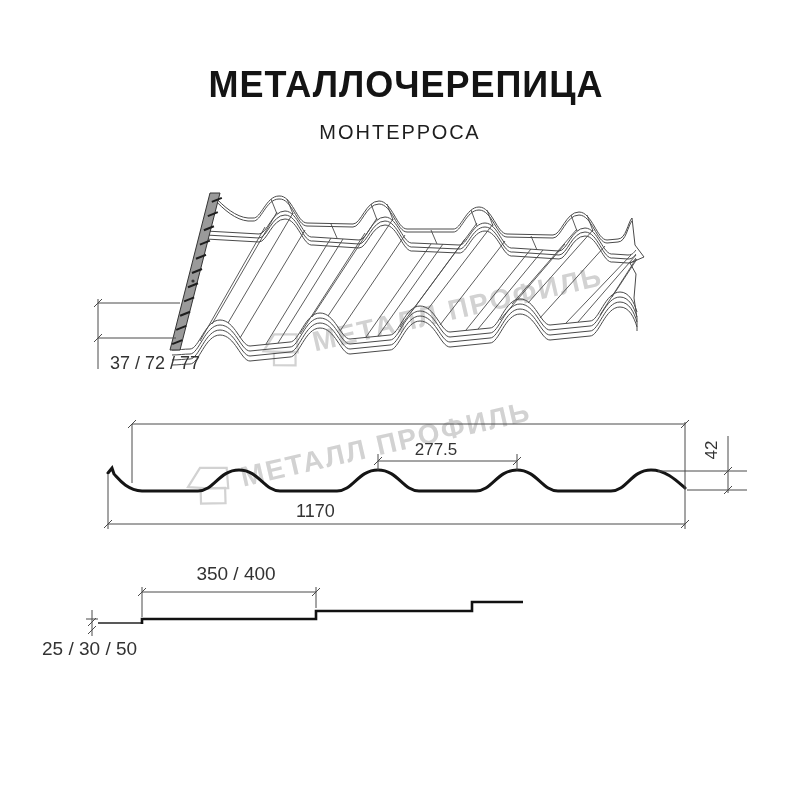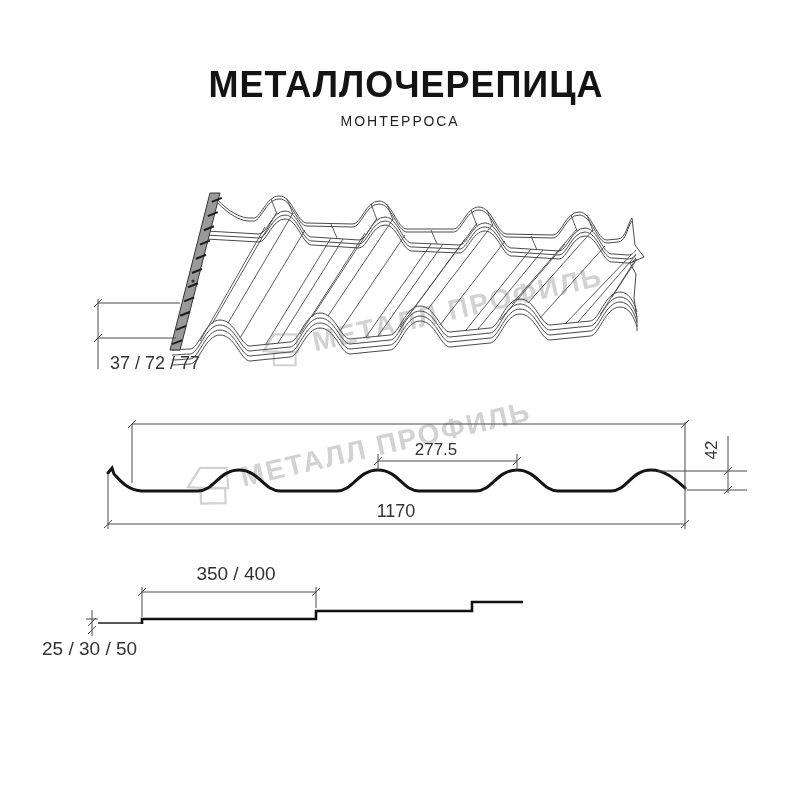--- a/index.html
+++ b/index.html
@@ -2,28 +2,28 @@
 <html><head>
 <meta charset="utf-8">
 <style>
   html,body{margin:0;padding:0;background:#fff;}
   #page{position:relative;width:800px;height:800px;background:#ffffff;overflow:hidden;
         font-family:"Liberation Sans","DejaVu Sans",sans-serif;}
   #art{position:absolute;left:0;top:0;}
   .txt{position:absolute;color:#2e2e2e;white-space:nowrap;}
   .title{left:12px;right:0;top:64px;text-align:center;font-size:36px;font-weight:bold;
          letter-spacing:1px;color:#141414;}
-  .subtitle{left:0;right:0;top:113px;text-align:center;font-size:14px;letter-spacing:2px;color:#1e1e1e;}
+  .subtitle{left:0;right:0;top:121px;text-align:center;font-size:20px;letter-spacing:2px;color:#1e1e1e;}
   .dim{font-size:18px;color:#333;}
   .d67{left:110px;top:353px;}
   .d1110{left:308px;top:404px;width:200px;text-align:center;}
   .d2775{left:376px;top:440px;width:120px;text-align:center;font-size:17px;}
   .d42{left:693px;top:439px;width:40px;height:22px;text-align:center;font-size:17px;
        transform:rotate(-90deg);transform-origin:center;}
-  .d1170{left:296px;top:501px;width:200px;text-align:center;}
+  .d1170{left:296px;top:501px;width:200px;}
   .d350{left:136px;top:563px;width:200px;text-align:center;font-size:19px;}
   .d25{left:42px;top:638px;font-size:19px;}
   .wm-text{font-family:"Liberation Sans","DejaVu Sans",sans-serif;font-size:28px;font-weight:bold;
            letter-spacing:2px;}
 </style>
 </head>
 <body>
 
 <div id="page">
 

